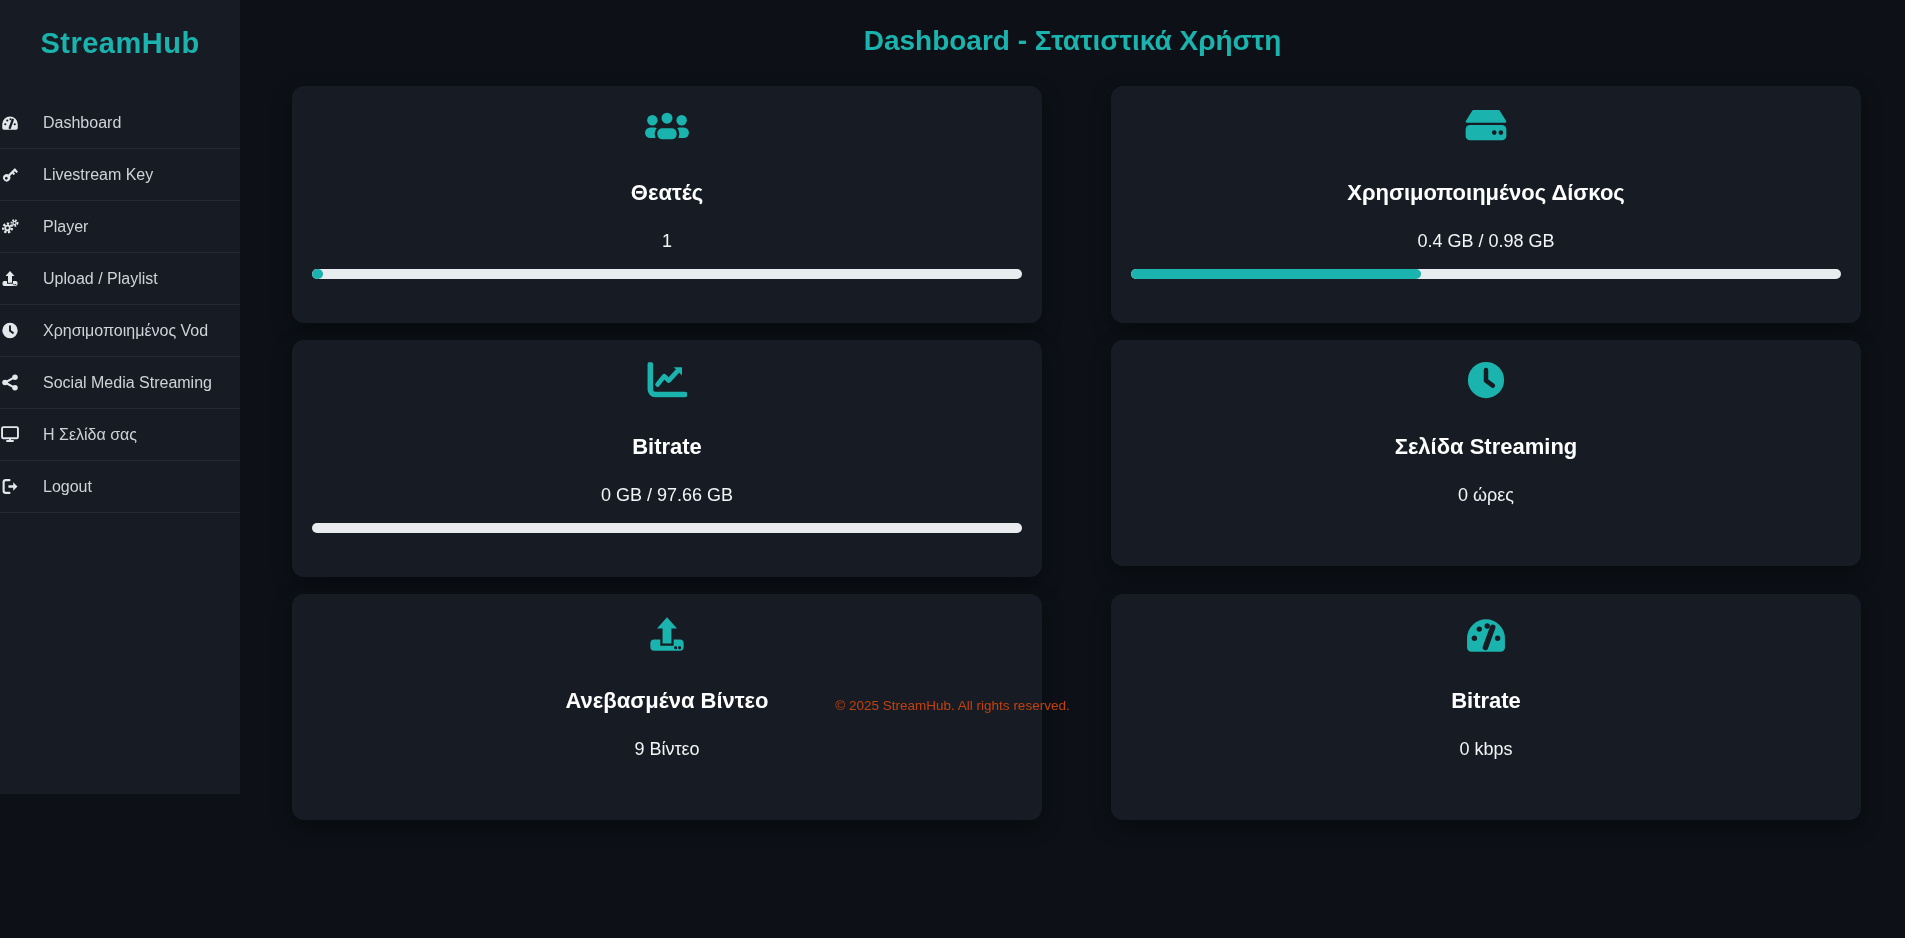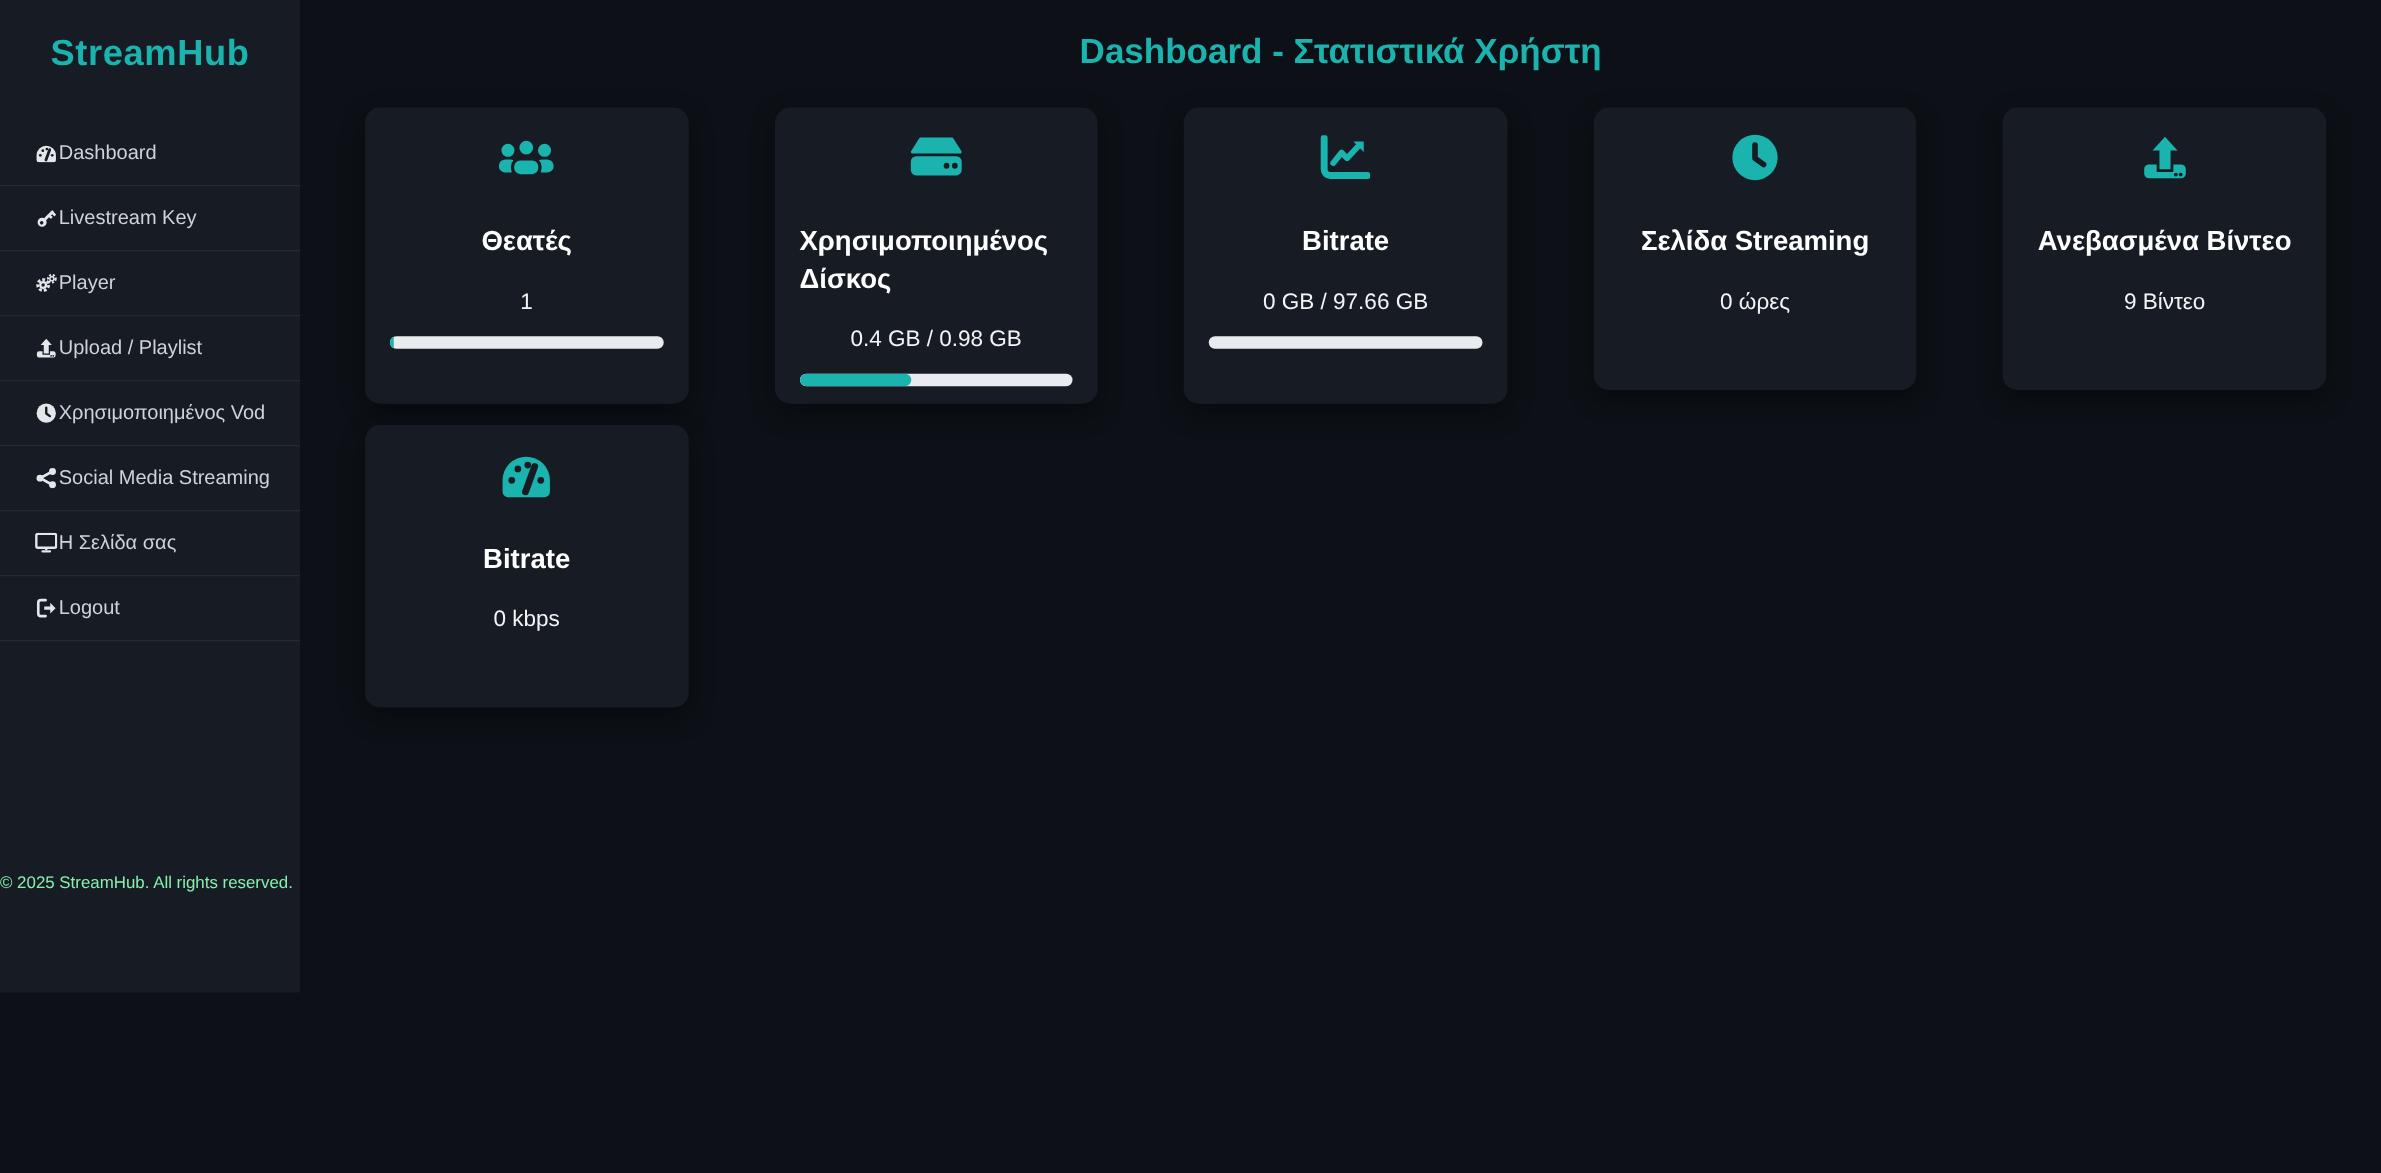--- a/index.html
+++ b/index.html
@@ -22,56 +22,56 @@
   .sidebar{
     position:absolute;left:0;top:0;width:240px;height:794px;
     background:var(--panel-bg);
   }
   .logo{
     color:var(--accent);font-size:29px;font-weight:bold;
     text-align:center;padding-top:27px;letter-spacing:.5px;
   }
   .nav{margin-top:37px;}
   .nav-item{
-    height:52px;display:flex;align-items:center;gap:1px;
-    padding-left:28px;color:var(--side-text);font-size:16px;
+    height:52px;display:flex;align-items:center;gap:24px;
+    padding-left:1px;color:var(--side-text);font-size:16px;
     border-bottom:1px solid var(--divider);cursor:pointer;
   }
   .nav-item .icon{display:flex;align-items:center;color:#e4e7ea;}
   .nav-item svg{width:18px;height:17px;}
   
   .main{position:absolute;left:240px;top:0;width:1665px;}
   .page-title{
     margin-top:26px;text-align:center;color:var(--accent);
     font-size:28px;line-height:30px;font-weight:bold;
   }
   .cards{
     margin:30px 44px 0 52px;
-    display:grid;grid-template-columns:repeat(5,1fr);
+    display:grid;grid-template-columns:repeat(2,1fr);
     column-gap:69px;row-gap:17px;
   }
   .card{
     background:var(--panel-bg);border-radius:12px;
     box-shadow:0 7px 20px rgba(0,0,0,.45);
     display:flex;flex-direction:column;align-items:center;
     padding:18px 20px 0;height:237px;
   }
   .card.short{height:226px;}
   .card-icon{height:44px;display:flex;align-items:center;justify-content:center;color:var(--accent);}
   .card-icon svg{height:40px;}
   .card-title{margin-top:30px;color:#fff;font-size:22px;line-height:30px;font-weight:bold;}
   .card-value{margin-top:22px;color:#f2f4f6;font-size:18px;line-height:22px;}
   .progress{
     margin-top:17px;width:100%;height:10px;border-radius:6px;
     background:var(--track);overflow:hidden;
   }
   .progress-fill{height:100%;background:var(--accent);border-radius:6px;}
   .footer{
-    position:absolute;top:697px;left:0;width:1905px;text-align:left;
-    color:#86efac;font-size:13.5px;line-height:17px;
+    position:absolute;top:697px;left:0;width:1905px;text-align:center;
+    color:#c2410c;font-size:13.5px;line-height:17px;
   }
   .defs{position:absolute;width:0;height:0;overflow:hidden;}
 </style>
 </head>
 <body>
 
 <svg class="defs" aria-hidden="true">
   <defs>
     <symbol id="i-gauge" viewBox="0 0 36 30">
       <path d="M18 3 A15.5 15.5 0 0 0 2.5 18.5 V26 a3.5 3.5 0 0 0 3.5 3.5 h24 A3.5 3.5 0 0 0 33.5 26 v-7.5 A15.5 15.5 0 0 0 18 3 Z" fill="currentColor"></path>

